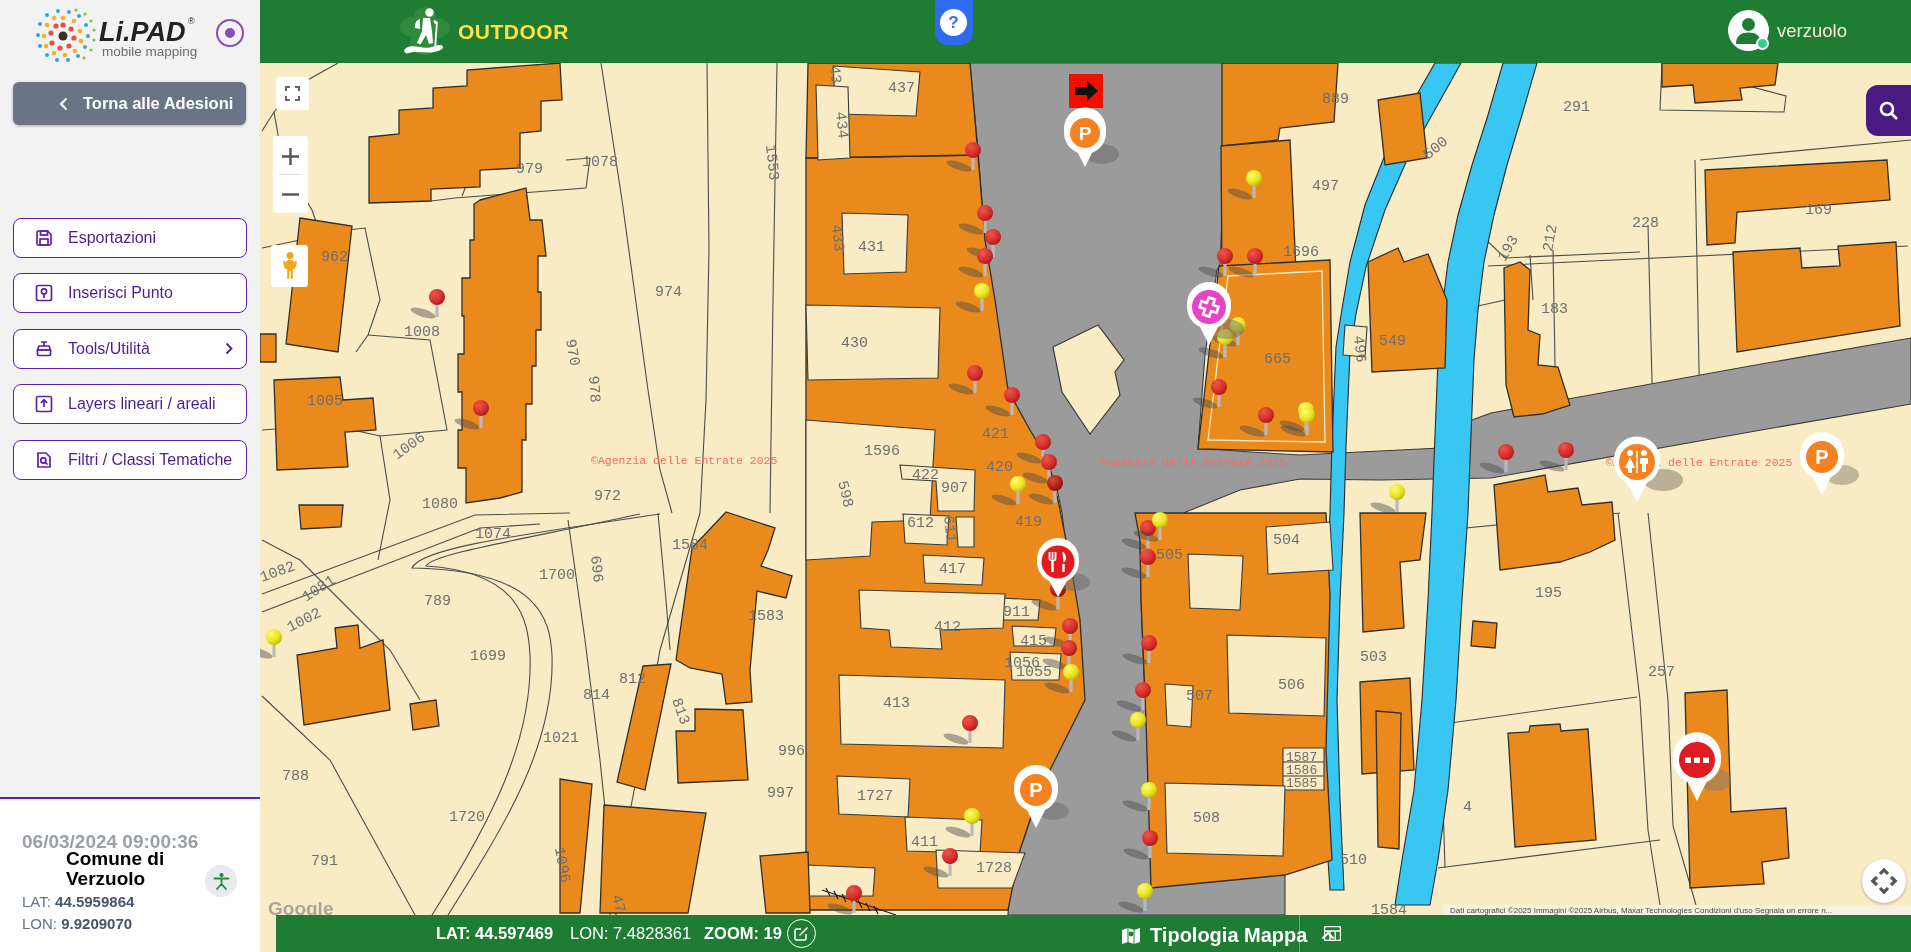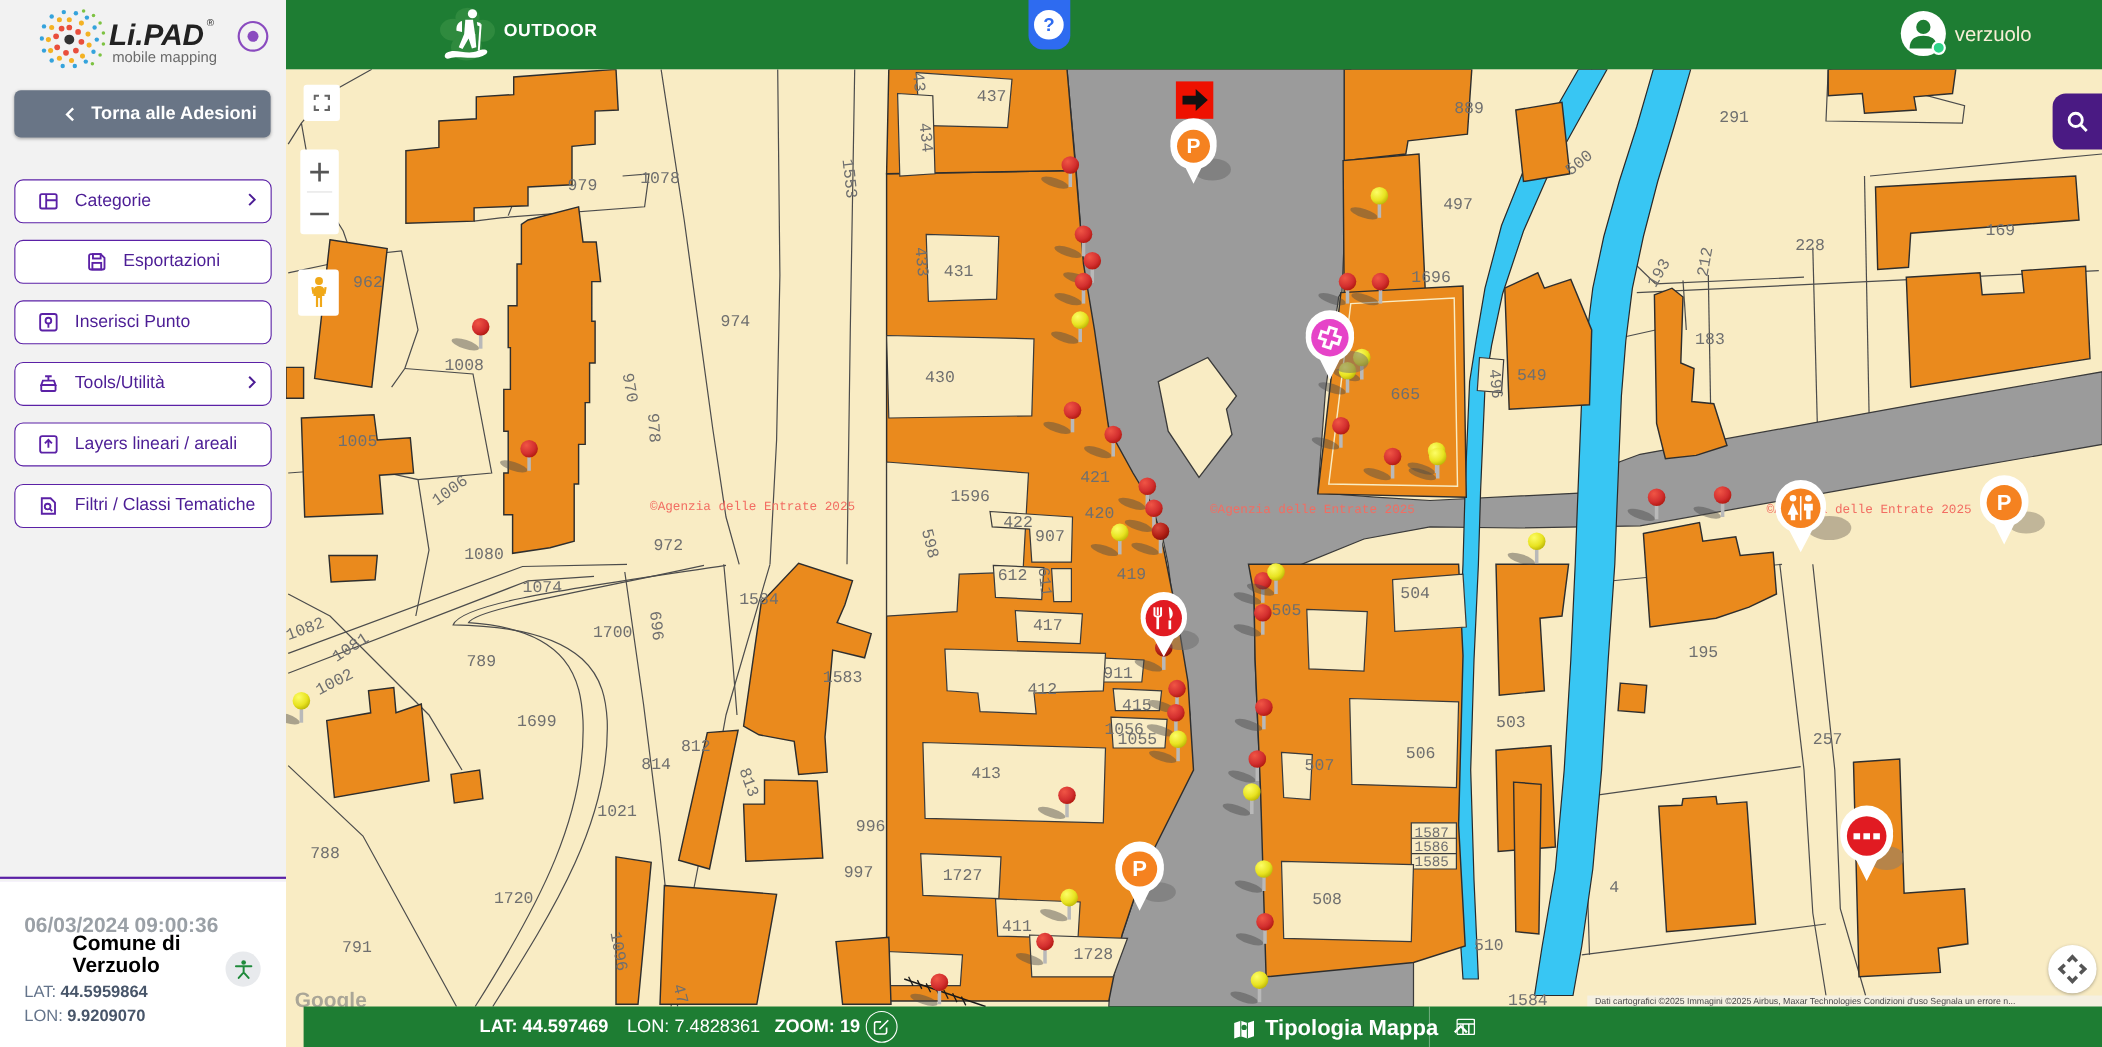--- a/index.html
+++ b/index.html
@@ -551,34 +551,22 @@
   <div class="abs" style="left:216px;top:19px;width:28px;height:28px;border-radius:50%;border:2.4px solid #8a4bbf;"></div>
   <div class="abs" style="left:225px;top:28px;width:10px;height:10px;border-radius:50%;background:#8a4bbf;"></div>
 
   <div class="abs" style="left:13px;top:82px;width:233px;height:43px;background:#697586;border-radius:6px;color:#fff;font-size:16.5px;font-weight:bold;display:flex;align-items:center;box-shadow:0 1px 3px rgba(0,0,0,0.3);">
     <svg width="9" height="14" viewBox="0 0 9 14" style="position:absolute;left:46px;top:15px;">
         <path d="M7.5,1.5 L2,7 L7.5,12.5" fill="none" stroke="#fff" stroke-width="2.2"></path>
       </svg>
     <span style="margin-left:70px;">Torna alle Adesioni</span>
   </div>
 
-  <div class="menu-btn" style="top:163px;">
-    <span class="ic">
-        <svg width="18" height="18" viewBox="0 0 18 18" fill="none" stroke="#5b21a6" stroke-width="1.7">
-          <rect x="1.5" y="2.5" width="15" height="13" rx="1.5"></rect>
-          <path d="M7,2.5 L7,15.5 M7,8 L16.5,8"></path>
-        </svg>
-      </span>
-    Categorie
-    <span class="chev"><svg width="8" height="13" viewBox="0 0 8 13">
-          <path d="M1.5,1.5 L6.5,6.5 L1.5,11.5" fill="none" stroke="#4c1d95" stroke-width="1.8"></path>
-        </svg></span>
-  </div>
-
-  <div class="menu-btn" style="top:218px;padding-left:44px;">
+
+  <div class="menu-btn" style="top:218px;">
     <span class="ic">
         <svg width="18" height="18" viewBox="0 0 18 18" fill="none" stroke="#5b21a6" stroke-width="1.7">
           <path d="M2,3.5 C2,2.7 2.7,2 3.5,2 L12.5,2 L16,5.5 L16,14.5 C16,15.3 15.3,16 14.5,16 L3.5,16 C2.7,16 2,15.3 2,14.5 Z"></path>
           <rect x="5" y="10" width="8" height="6"></rect>
           <rect x="5.5" y="2" width="7" height="4"></rect>
         </svg>
       </span>
     Esportazioni
   </div>
 
@@ -658,21 +646,21 @@
     <g fill="#fff">
       <circle cx="33.5" cy="9.5" r="4.2"></circle>
       <path d="M27,15 L34,15 36,29 26,28 Z"></path>
       <path d="M24,16 C20,17 18.5,21 19,25 L24,26 Z"></path>
       <path d="M26,28 L21,40 24.5,41.5 30,32 33,41 37,40 36,28 Z"></path>
       <path d="M37.5,17 L41,18 40.5,21 38,20.2 Z"></path>
       <rect x="39.2" y="19" width="1.8" height="24" transform="rotate(4 40 31)"></rect>
       <path d="M10,45 C18,40 28,48 39,43 C45,40.5 49,43 46,46 C36,53 22,47 13,50 C8,51.5 7,47 10,45 Z"></path>
     </g>
   </svg>
-  <div class="abs" style="left:198px;top:20px;font-size:16px;font-weight:bold;color:#ffffff;letter-spacing:0.5px;">OUTDOOR</div>
+  <div class="abs" style="left:198px;top:20px;font-size:21px;font-weight:bold;color:#fde047;letter-spacing:0.5px;">OUTDOOR</div>
 
   <div class="abs" style="left:675px;top:0;width:38px;height:45px;background:#2e6bf0;border-radius:0 0 13px 13px;"></div>
   <div class="abs" style="left:680px;top:9px;width:27px;height:27px;border-radius:50%;background:#fff;text-align:center;font-size:17px;font-weight:bold;color:#2e6bf0;line-height:27px;">?</div>
 
   <div class="abs" style="left:1468px;top:10px;width:41px;height:41px;border-radius:50%;background:#fff;"></div>
   <svg class="abs" style="left:1468px;top:10px;" width="41" height="41" viewBox="0 0 41 41">
       <circle cx="20.5" cy="14.5" r="6.5" fill="#1e7d33"></circle>
       <path d="M8,34 C8,25 14,22.5 20.5,22.5 C27,22.5 33,25 33,34 Z" fill="#1e7d33"></path>
     </svg>
   <div class="abs" style="left:1496px;top:37px;width:13px;height:13px;border-radius:50%;background:#2ed388;border:2px solid #fff;"></div>

